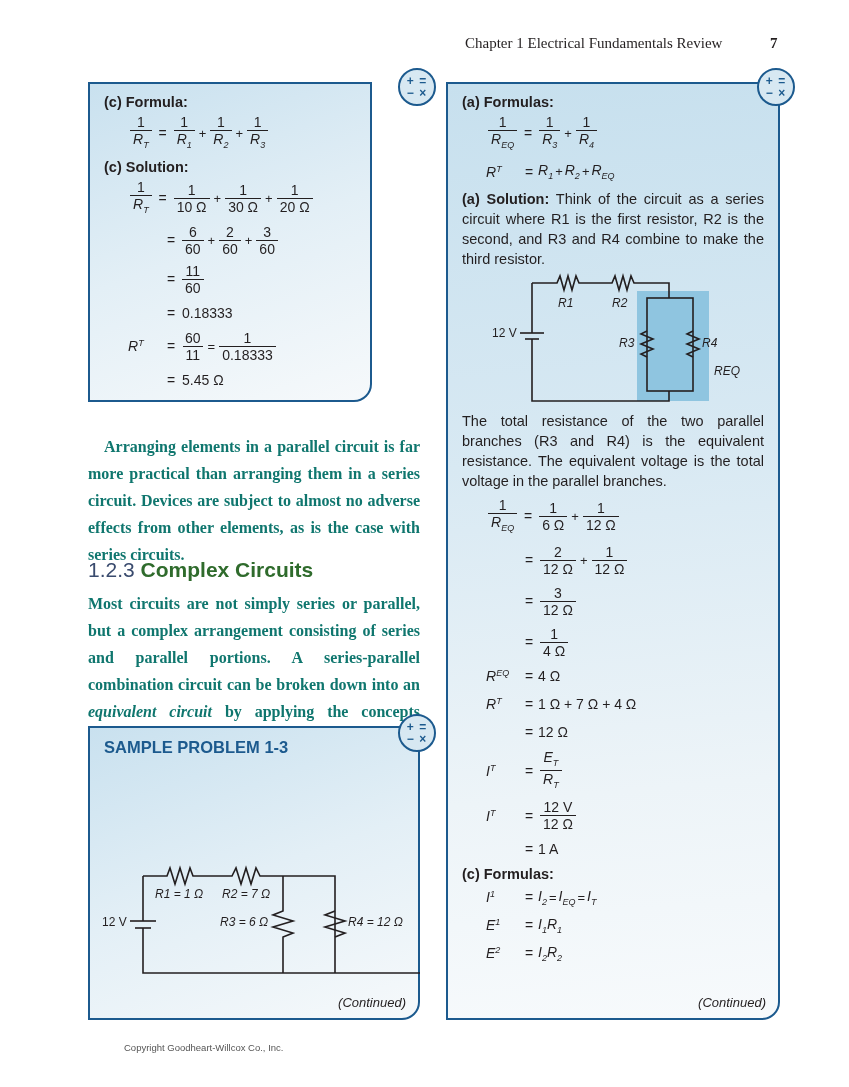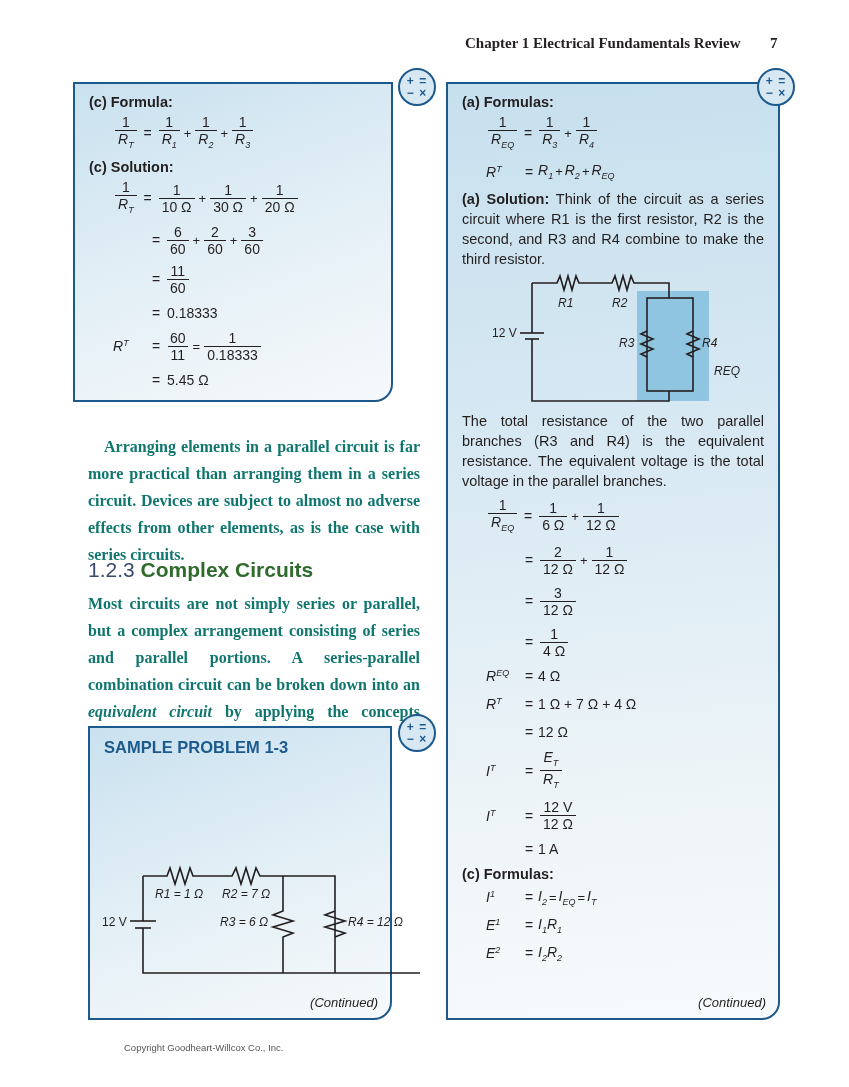--- a/index.html
+++ b/index.html
@@ -1,17 +1,17 @@
 <!DOCTYPE html>
 <html><head>
 <meta charset="utf-8">
 <style>
   * { box-sizing: border-box; margin: 0; padding: 0; }
   body { width: 849px; height: 1087px; background: #ffffff; position: relative; overflow: hidden; font-family: "Liberation Sans", sans-serif; color: #231f20; }
-  .running-head { position: absolute; top: 35px; left: 465px; font-family: "Liberation Serif", serif; font-size: 15px; color: #231f20; font-weight: bold; }
+  .running-head { position: absolute; top: 35px; left: 465px; font-family: "Liberation Serif", serif; font-size: 15px; color: #231f20; }
   .page-num { position: absolute; top: 35px; left: 770px; font-family: "Liberation Serif", serif; font-size: 15px; font-weight: bold; }
   .box { position: absolute; border: 2px solid #1c5a8e; border-radius: 0 0 18px 0; background: linear-gradient(160deg, #c9e1ef 0%, #e3eff6 50%, #f6f9fb 100%); padding: 10px 14px; }
   .box-right { background: linear-gradient(175deg, #c7e0ee 0%, #d8e9f3 40%, #edf4f8 75%, #f7fafc 100%); }
   .calc-badge { position: absolute; width: 38px; height: 38px; border-radius: 50%; border: 2px solid #1c5a8e; background: #d7e8f2; color: #1c5a8e; font-weight: bold; font-size: 12px; line-height: 12px; display: flex; flex-direction: column; align-items: center; justify-content: center; letter-spacing: 1px; }
   .sub-head { font-weight: bold; font-size: 14.5px; margin-bottom: 4px; }
   .eq { display: flex; align-items: center; font-size: 14px; margin-left: 24px; margin-bottom: 6px; min-height: 22px; }
   .lhs { width: 34px; display: flex; justify-content: flex-start; font-style: italic; }
   .eqsign { width: 18px; text-align: center; }
   .frac { display: inline-flex; flex-direction: column; align-items: center; margin: 0 2px; font-size: 14px; line-height: 16px; }
   .frac .num { padding: 0 3px; }
@@ -29,21 +29,21 @@
   .continued { position: absolute; right: 12px; bottom: 8px; font-style: italic; font-size: 13px; }
   .copyright { position: absolute; left: 88px; top: 1042px; font-size: 9.5px; color: #555; margin-left: 36px; }
   svg text { font-family: "Liberation Sans", sans-serif; }
 </style>
 </head>
 <body>
 
 <div class="running-head">Chapter 1  Electrical Fundamentals Review</div>
 <div class="page-num">7</div>
 
-<div class="box" style="left:73px; top:82px; width:320px; height:320px;">
+<div class="box" style="left:88px; top:82px; width:284px; height:320px;">
   <div class="sub-head">(c) Formula:</div>
   <div class="eq">
     <span class="frac">
         <span class="num">1</span>
         <span class="den it">R<sub>T</sub></span>
       </span>
     <span class="eqsign">=</span>
     <span class="frac">
         <span class="num">1</span>
         <span class="den it">R<sub>1</sub></span>
@@ -142,21 +142,21 @@
 
 <div class="section-head">
   <span class="num">1.2.3</span>
   <span class="ttl">Complex Circuits</span>
 </div>
 
 <div class="body-text" style="left:88px; top:590px; width:332px;">
   <span>Most circuits are not simply series or parallel, but a complex arrangement consisting of series and parallel portions. A series-parallel combination circuit can be broken down into an </span><b><i>equivalent circuit</i></b><span> by applying the concepts mentioned previously.</span>
 </div>
 
-<div class="box" style="left:88px; top:726px; width:304px; height:294px;">
+<div class="box" style="left:88px; top:726px; width:332px; height:294px;">
   <div class="sample-title">SAMPLE PROBLEM 1-3</div>
   <svg width="330" height="130" style="position:absolute; left:0; top:128px;" viewBox="0 0 330 130">
     <g stroke="#231f20" stroke-width="1.6" fill="none">
       <polyline points="53,20 53,65"></polyline>
       <line x1="40" y1="65" x2="66" y2="65"></line>
       <line x1="45" y1="72" x2="61" y2="72"></line>
       <polyline points="53,72 53,117 333,117"></polyline>
       <polyline points="53,20 77,20 80,12 85,28 90,12 95,28 100,12 103,20 142,20 146,12 151,28 156,12 161,28 166,12 170,20 245,20 245,117"></polyline>
       <polyline points="193,20 193,55 183,59 203,65 183,71 203,77 193,81 193,117"></polyline>
       <polyline points="245,55 235,59 255,65 235,71 255,77 245,81"></polyline>

